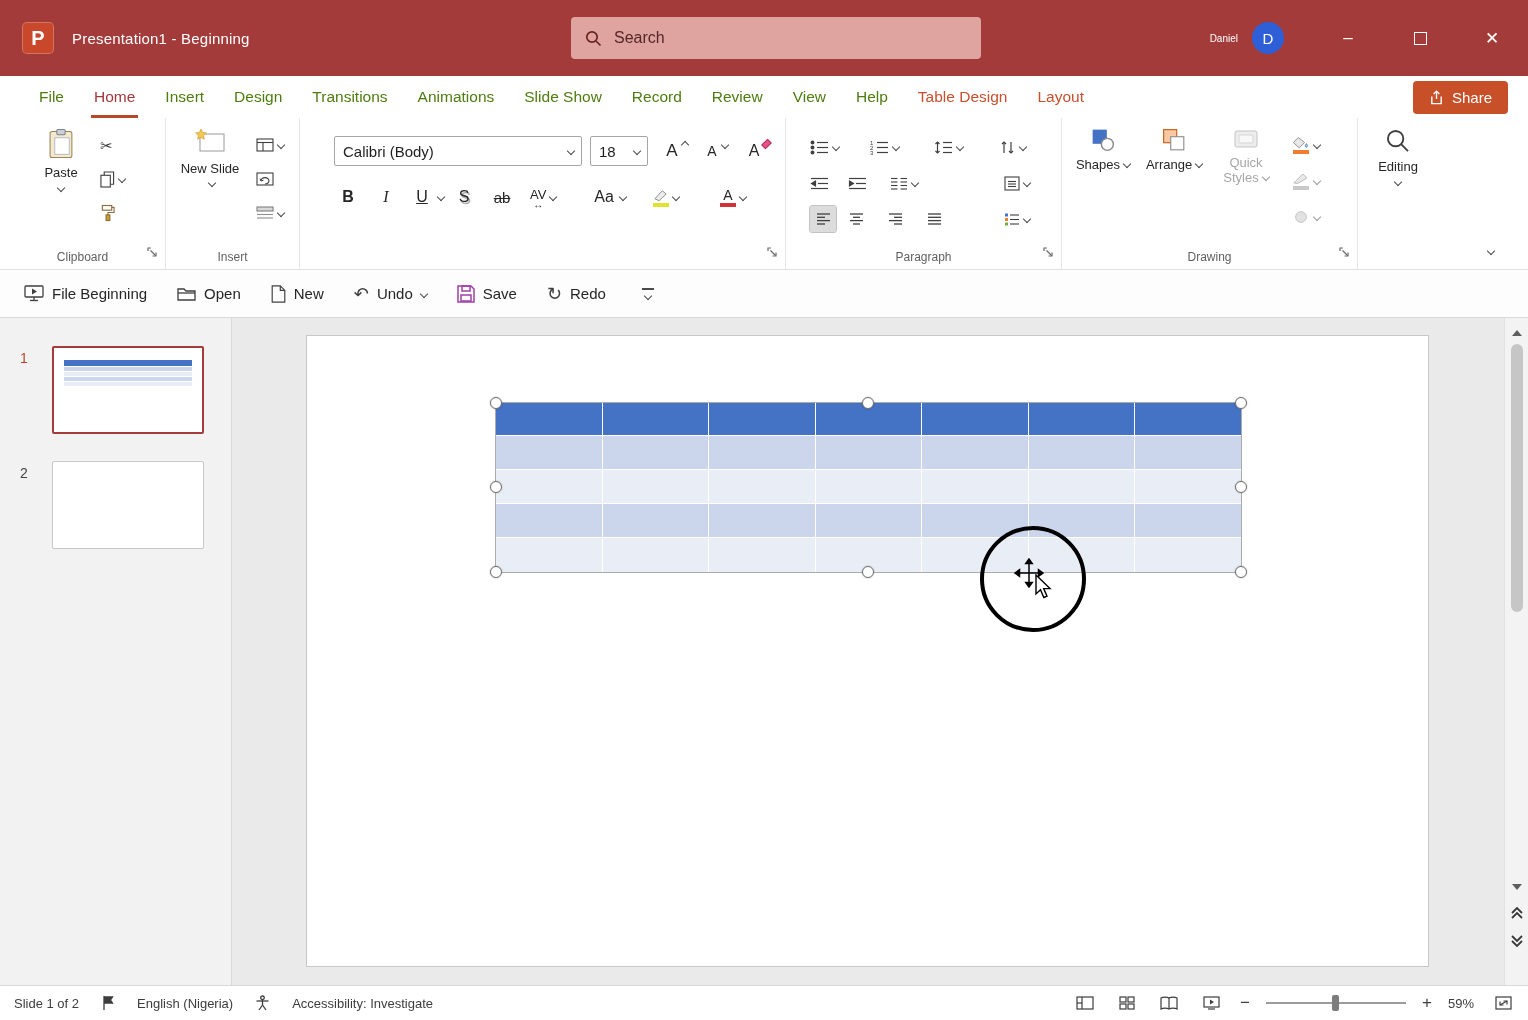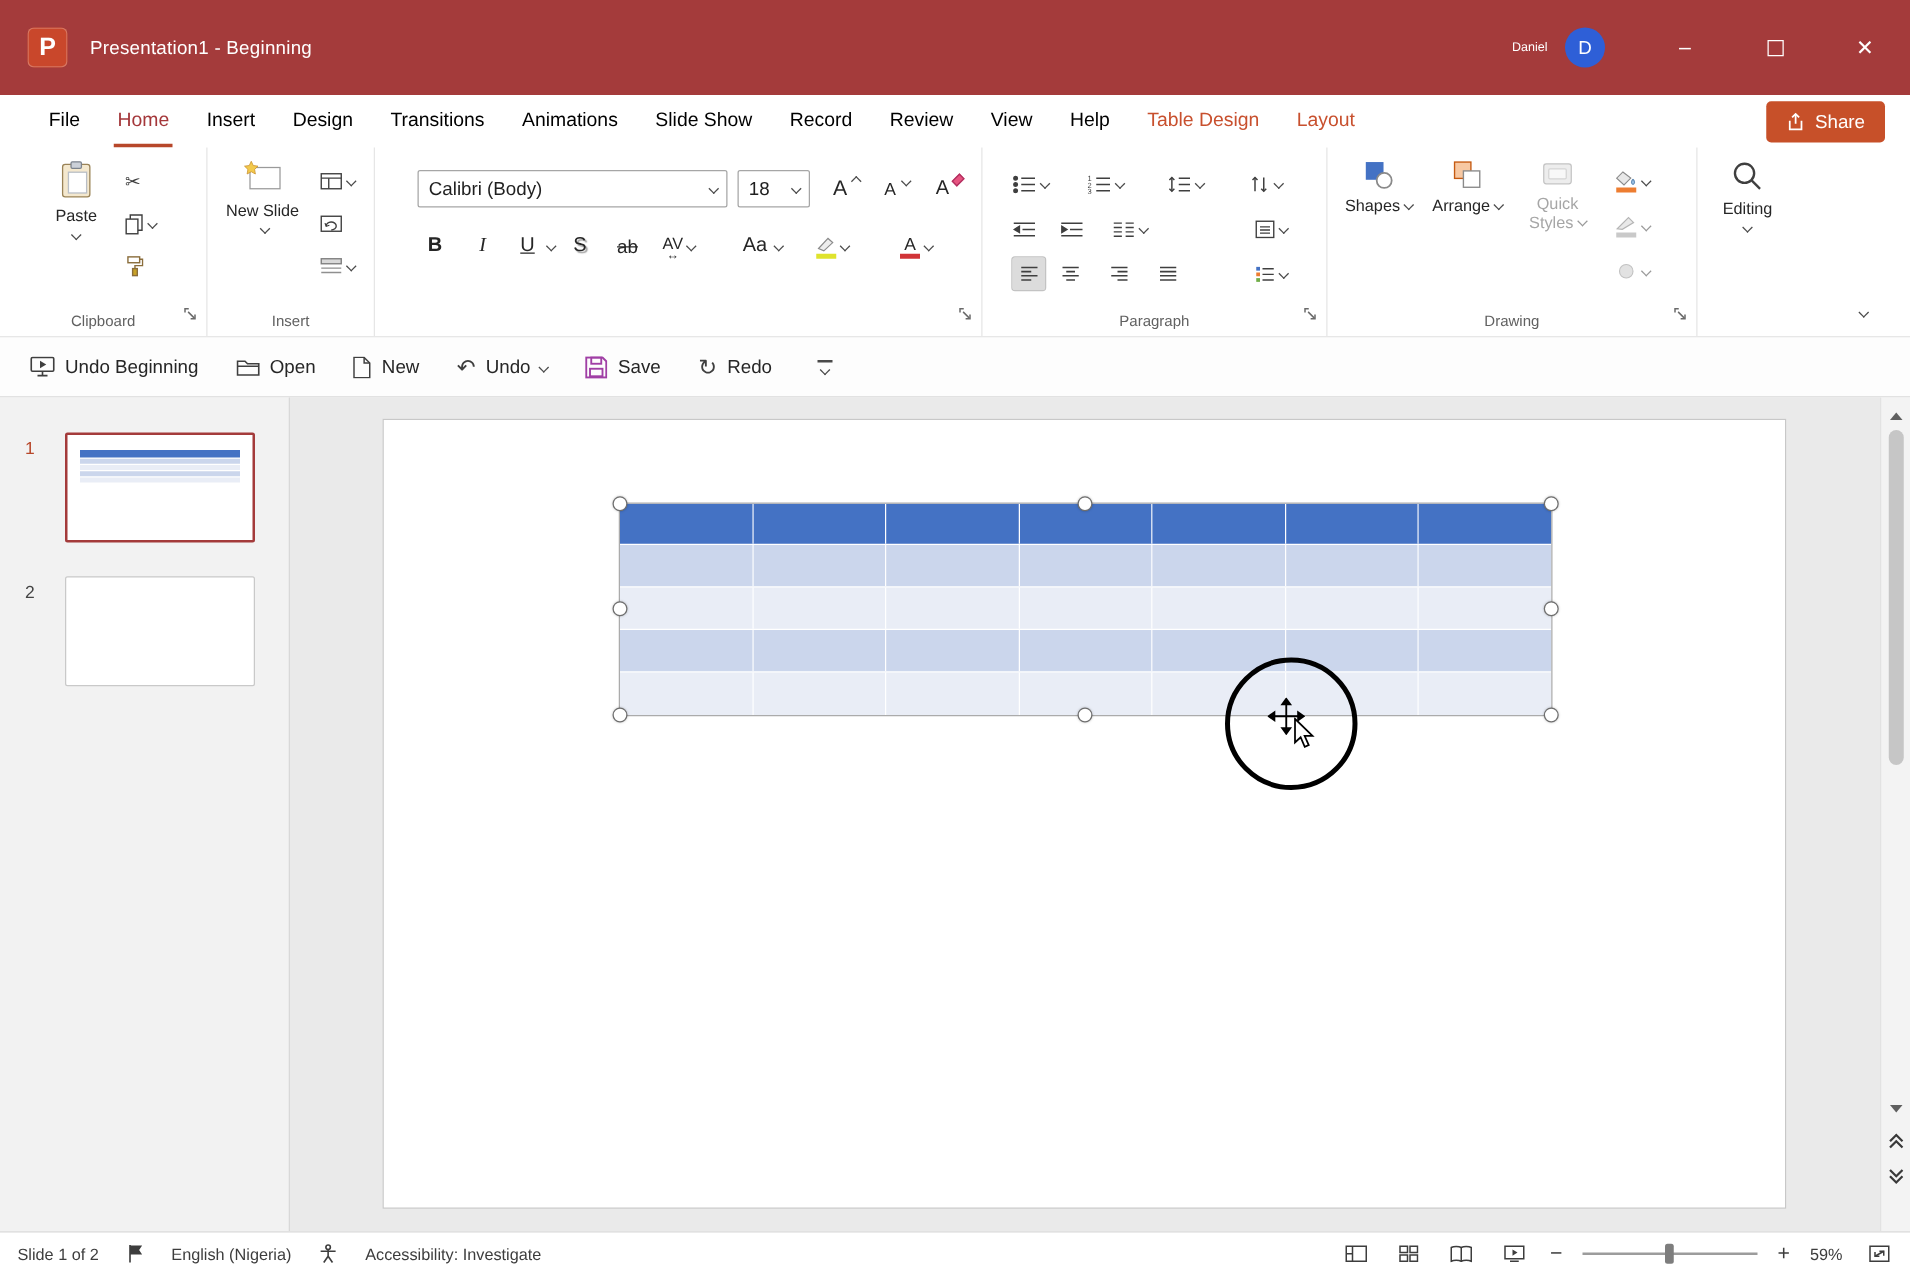--- a/index.html
+++ b/index.html
@@ -17,21 +17,21 @@
   .search-box input::placeholder{color:#532725}
   .user-area{position:absolute;right:244px;top:0;height:76px;display:flex;align-items:center;gap:14px}
   .user-name{font-size:10px}
   .avatar{width:32px;height:32px;border-radius:50%;background:#2E5FD7;display:flex;align-items:center;justify-content:center;font-size:15px}
   .win-controls{position:absolute;right:0;top:0;height:76px;display:flex}
   .win-btn{width:72px;height:76px;display:flex;align-items:center;justify-content:center;font-size:17px;color:#fff}
   .max-glyph{width:13px;height:13px;border:1.4px solid #fff}
 
   
   .ribbon-tabs{position:absolute;left:0;top:76px;width:100%;height:42px;background:#fff;display:flex;align-items:stretch;padding-left:24px;border-bottom:0}
-  .rtab{position:relative;display:flex;align-items:center;padding:0 15px;font-size:15.5px;color:#000000;white-space:nowrap}
+  .rtab{position:relative;display:flex;align-items:center;padding:0 15px;font-size:15.5px;color:#4d7c0f;white-space:nowrap}
   .rtab.active{color:#A4373A}
   .rtab.active::after{content:"";position:absolute;left:12px;right:12px;bottom:0;height:3px;background:#B7472A}
   .rtab.contextual{color:#C8502E}
   .share-btn{position:absolute;right:20px;top:81px;height:33px;padding:0 16px;background:#C75029;border-radius:4px;
     display:flex;align-items:center;gap:8px;color:#fff;font-size:15px}
 
   
   .ribbon{position:absolute;left:0;top:118px;width:100%;height:152px;background:#fff;border-bottom:1px solid #E0E0E0}
   .grp{position:absolute;top:0;height:100%;border-right:1px solid #E6E6E6}
   .grp-label{position:absolute;bottom:5px;left:0;width:100%;text-align:center;font-size:12px;color:#616161}
@@ -95,20 +95,27 @@
   .zoom-thumb{position:absolute;left:66px;top:-7px;width:7px;height:16px;background:#7d7d7d;border-radius:2px}
 </style>
 </head>
 <body>
 
 <div id="app">
 
   <div class="titlebar">
     <div class="pp-logo">P</div>
     <div class="doc-title">Presentation1  -  Beginning</div>
+    <div class="search-box">
+      <svg width="17" height="17" viewBox="0 0 17 17">
+        <circle cx="7" cy="7" r="5.2" fill="none" stroke="#6b2320" stroke-width="1.7"></circle>
+        <line x1="11" y1="11" x2="15.5" y2="15.5" stroke="#6b2320" stroke-width="1.7"></line>
+      </svg>
+      <input placeholder="Search" style="">
+    </div>
     <div class="user-area">
       <span class="user-name">Daniel</span>
       <span class="avatar">D</span>
     </div>
     <div class="win-controls">
       <div class="win-btn">
           <span>–</span>
         </div>
       <div class="win-btn">
           <span class="max-glyph"></span>
@@ -498,21 +505,21 @@
   </div>
 
   <div class="qat">
     <div class="qat-item">
       <svg width="20" height="17" viewBox="0 0 20 17" fill="none" stroke="#3f3f3f" stroke-width="1.3">
         <rect x="1" y="1" width="18" height="11" rx="1"></rect>
           <polygon points="8,3.5 13,6.5 8,9.5" fill="#3f3f3f" stroke="none"></polygon>
         <line x1="10" y1="12" x2="10" y2="15.5"></line>
           <line x1="6" y1="15.5" x2="14" y2="15.5"></line>
       </svg>
-      <span>Undo Beginning</span>
+      <span>File Beginning</span>
     </div>
     <div class="qat-item">
       <svg width="19" height="15" viewBox="0 0 19 15" fill="none" stroke="#3f3f3f" stroke-width="1.3">
         <path d="M1 3 h6 l2 2 h9 v9 h-17 z"></path>
           <path d="M1 7 h17"></path>
       </svg>
       <span>Open</span>
     </div>
     <div class="qat-item">
       <svg width="15" height="18" viewBox="0 0 16 20" fill="none" stroke="#3f3f3f" stroke-width="1.3">

